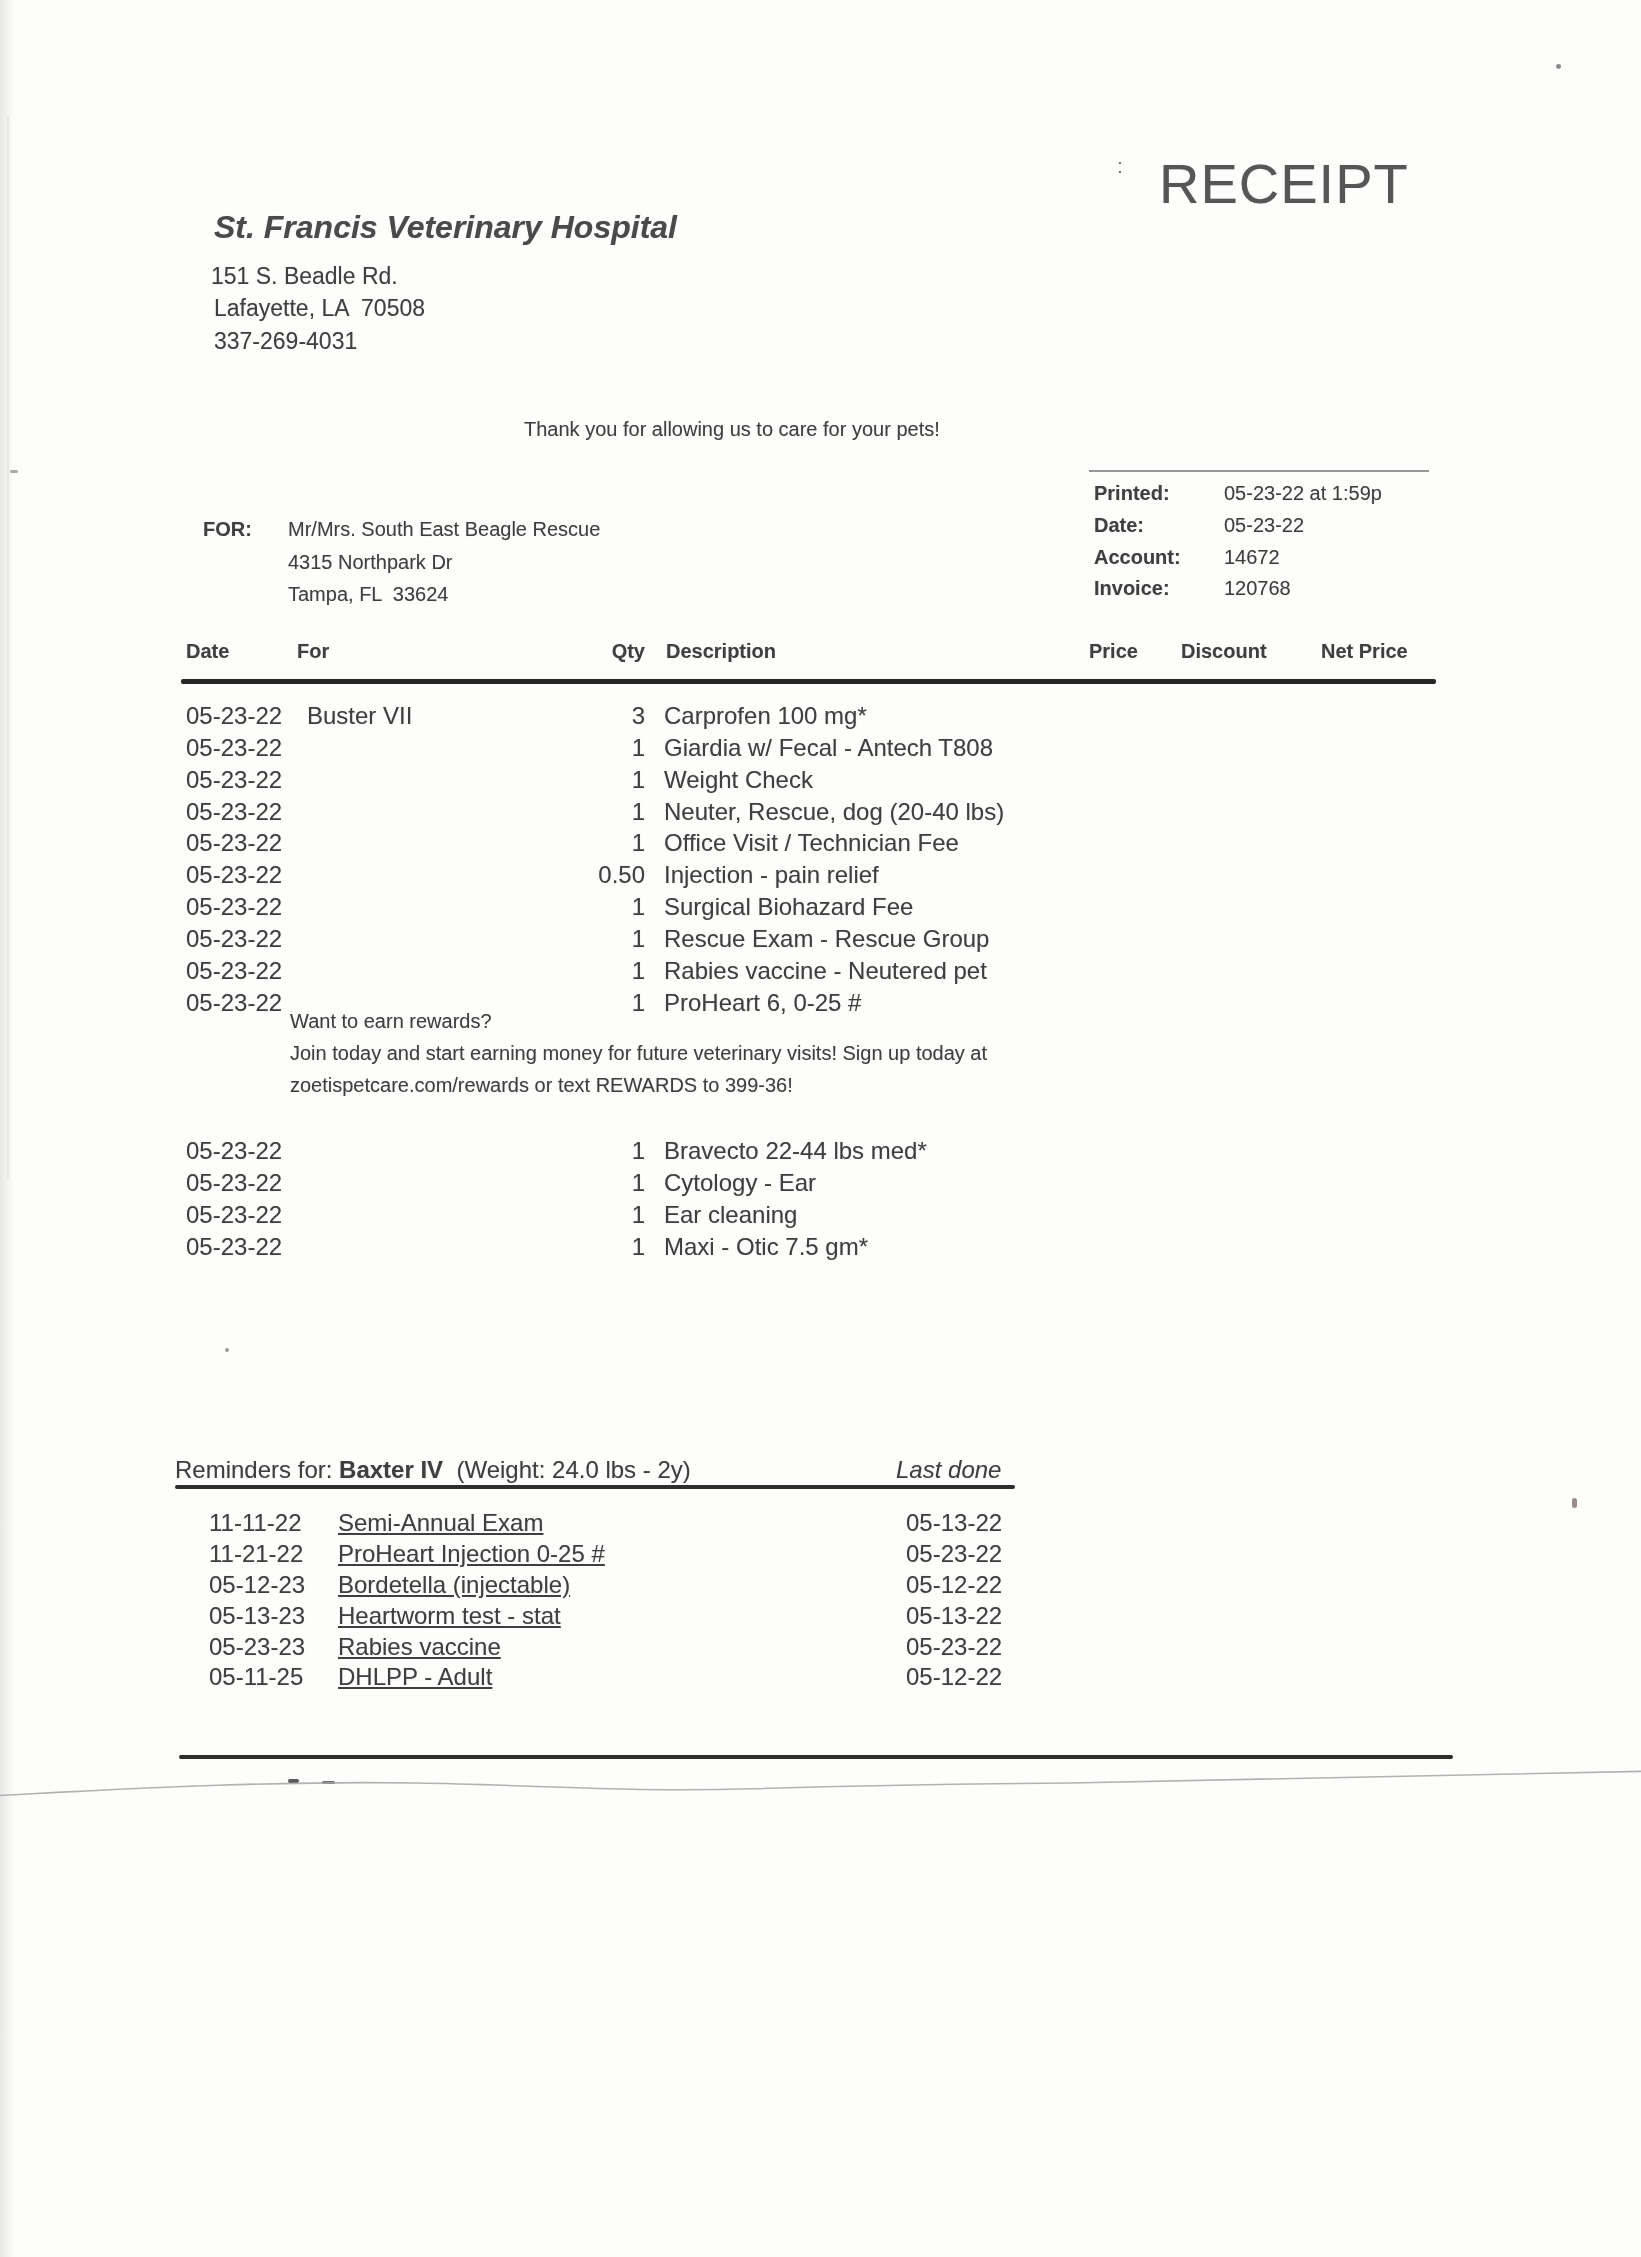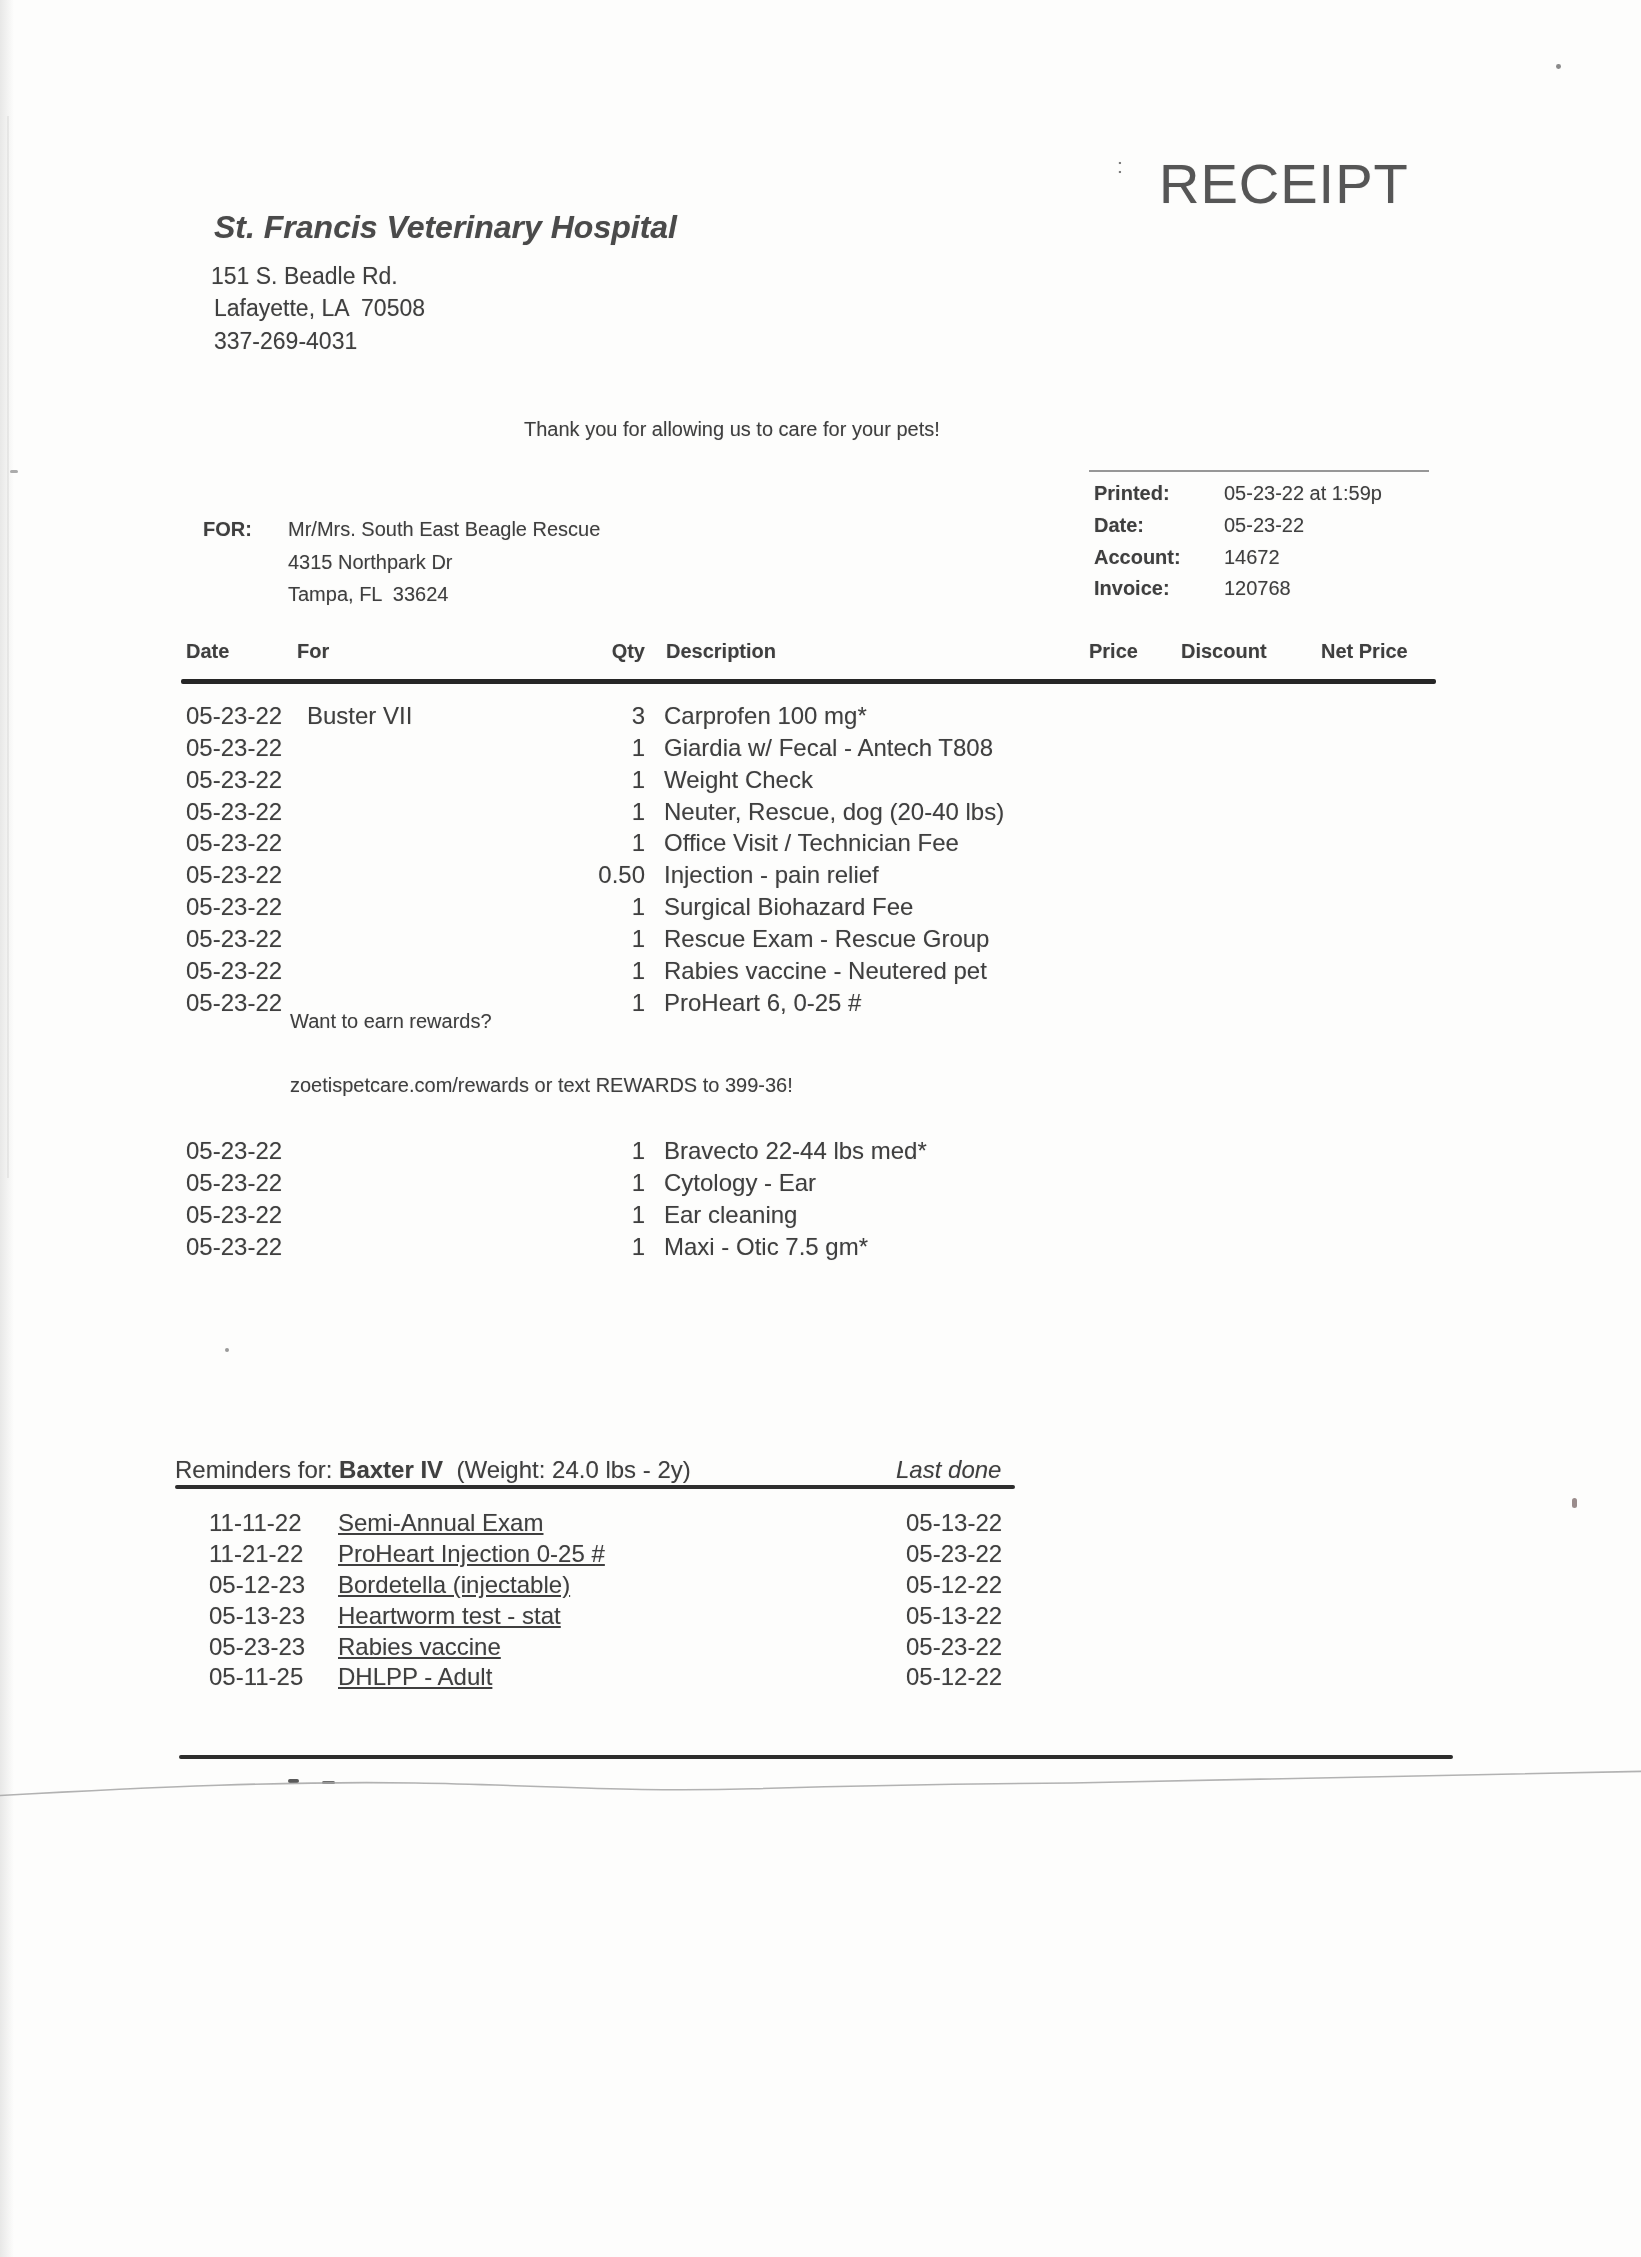--- a/index.html
+++ b/index.html
@@ -172,20 +172,21 @@
     <span class="c-qty">1</span>
     <span class="c-desc">Rabies vaccine - Neutered pet</span>
   </div>
   <div class="item-row" style="top:989px">
     <span class="c-date">05-23-22</span>
     <span class="c-qty">1</span>
     <span class="c-desc">ProHeart 6, 0-25 #</span>
   </div>
 
   <div class="abs fs25 rw0">Want to earn rewards?</div>
+  <div class="abs fs25 rw1">Join today and start earning money for future veterinary visits! Sign up today at</div>
   <div class="abs fs25 rw2">zoetispetcare.com/rewards or text REWARDS to 399-36!</div>
 
   <div class="item-row" style="top:1137px">
     <span class="c-date">05-23-22</span>
     <span class="c-qty">1</span>
     <span class="c-desc">Bravecto 22-44 lbs med*</span>
   </div>
   <div class="item-row" style="top:1169px">
     <span class="c-date">05-23-22</span>
     <span class="c-qty">1</span>

